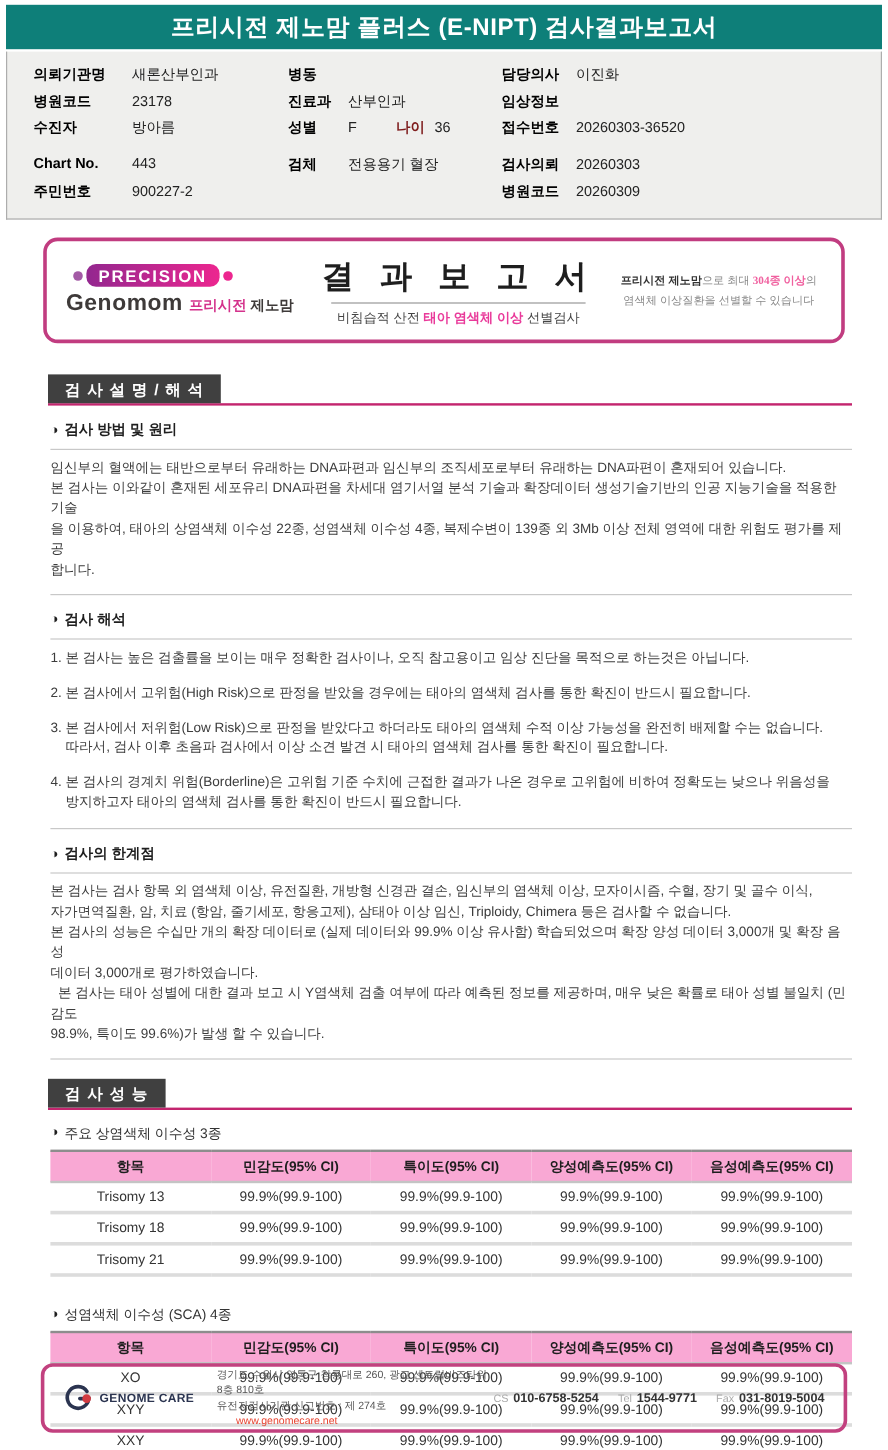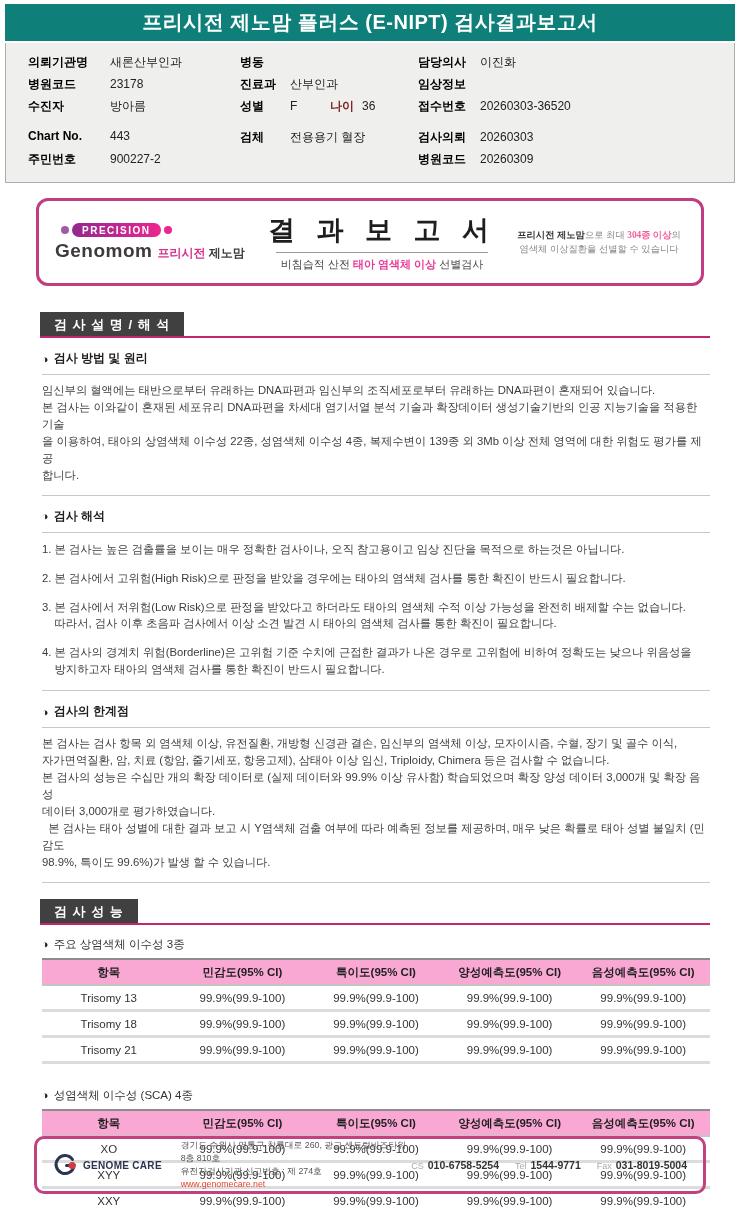--- a/index.html
+++ b/index.html
@@ -22,21 +22,21 @@
   .inline-lbl { font-weight:bold; color:#7f1d1d; margin-left:26px; margin-right:8px; }
   .sex-val { width:14px; }
 
   
   .report-box { margin:15px 36px 0 36px; height:88px; border:3px solid #C13C80; border-radius:12px;
     display:flex; align-items:center; padding:0 16px; background:#fff; }
   .brand { width:196px; }
   .pill-row { display:flex; align-items:center; gap:3px; margin-left:6px; }
   .dot { width:8px; height:8px; border-radius:50%; display:inline-block; }
   .dot-l { background:#A35AA5; } .dot-r { background:#EC268F; }
-  .pill { background:linear-gradient(90deg,#93278F,#EC268F); color:#fff; font-size:10px; font-weight:bold;
+  .pill { background:linear-gradient(90deg,#93278F,#EC268F); color:#fff; font-size:14px; font-weight:bold;
     letter-spacing:1.5px; padding:2px 10px 1px 10px; border-radius:8px; }
   .brand-name { margin-top:3px; white-space:nowrap; }
   .genomom { font-size:19px; font-weight:bold; color:#3E3A39; letter-spacing:.5px; }
   .kor { font-size:12px; font-weight:bold; margin-left:5px; }
   .kor-hl { color:#D4328C; } .kor-rest { color:#3E3A39; }
   .banner-center { flex:1; text-align:center; }
   .banner-title { font-size:27px; font-weight:bold; color:#1e1e1e; letter-spacing:7px; }
   .banner-divider { width:212px; border-top:1px solid #999; margin:4px auto 4px auto; }
   .banner-subtitle { font-size:11px; color:#444; }
   .banner-subtitle .hl { color:#E93A9A; font-weight:bold; }
@@ -67,21 +67,21 @@
     padding:5px 0 4px 0; border-top:2px solid #8D8D8D; border-bottom:2px solid #C4C4C4; }
   .perf-table td { font-size:11.5px; color:#333; text-align:center; padding:6px 0 5px 0;
     border-bottom:3px solid #DCDCDC; }
 
   
   .footer-box { position:absolute; left:34px; right:34px; top:1136px; height:58px;
     border:3px solid #C2417F; border-radius:10px; display:flex; align-items:center; padding:0 16px; }
   .logo-wrap { display:flex; align-items:center; gap:6px; width:148px; }
   .company { font-size:10px; font-weight:bold; color:#2B3450; letter-spacing:.3px; white-space:nowrap; }
   .addr-block { font-size:8.8px; color:#555; line-height:1.5; }
-  .website { color:#E8432F; }
+  .website { color:#E8432F;margin-left:16px; }
   .contacts { margin-left:auto; display:flex; gap:16px; align-items:baseline; }
   .contact { font-size:10.5px; color:#333; font-weight:bold; white-space:nowrap; }
   .contact .clbl { color:#AAA; font-weight:normal; font-size:9px; margin-right:4px; }
   .pagenum { position:absolute; top:1195px; left:0; width:100%; text-align:center;
     font-size:11px; color:#E874AE; }
 </style>
 </head>
 <body>
 
 <div class="page">

